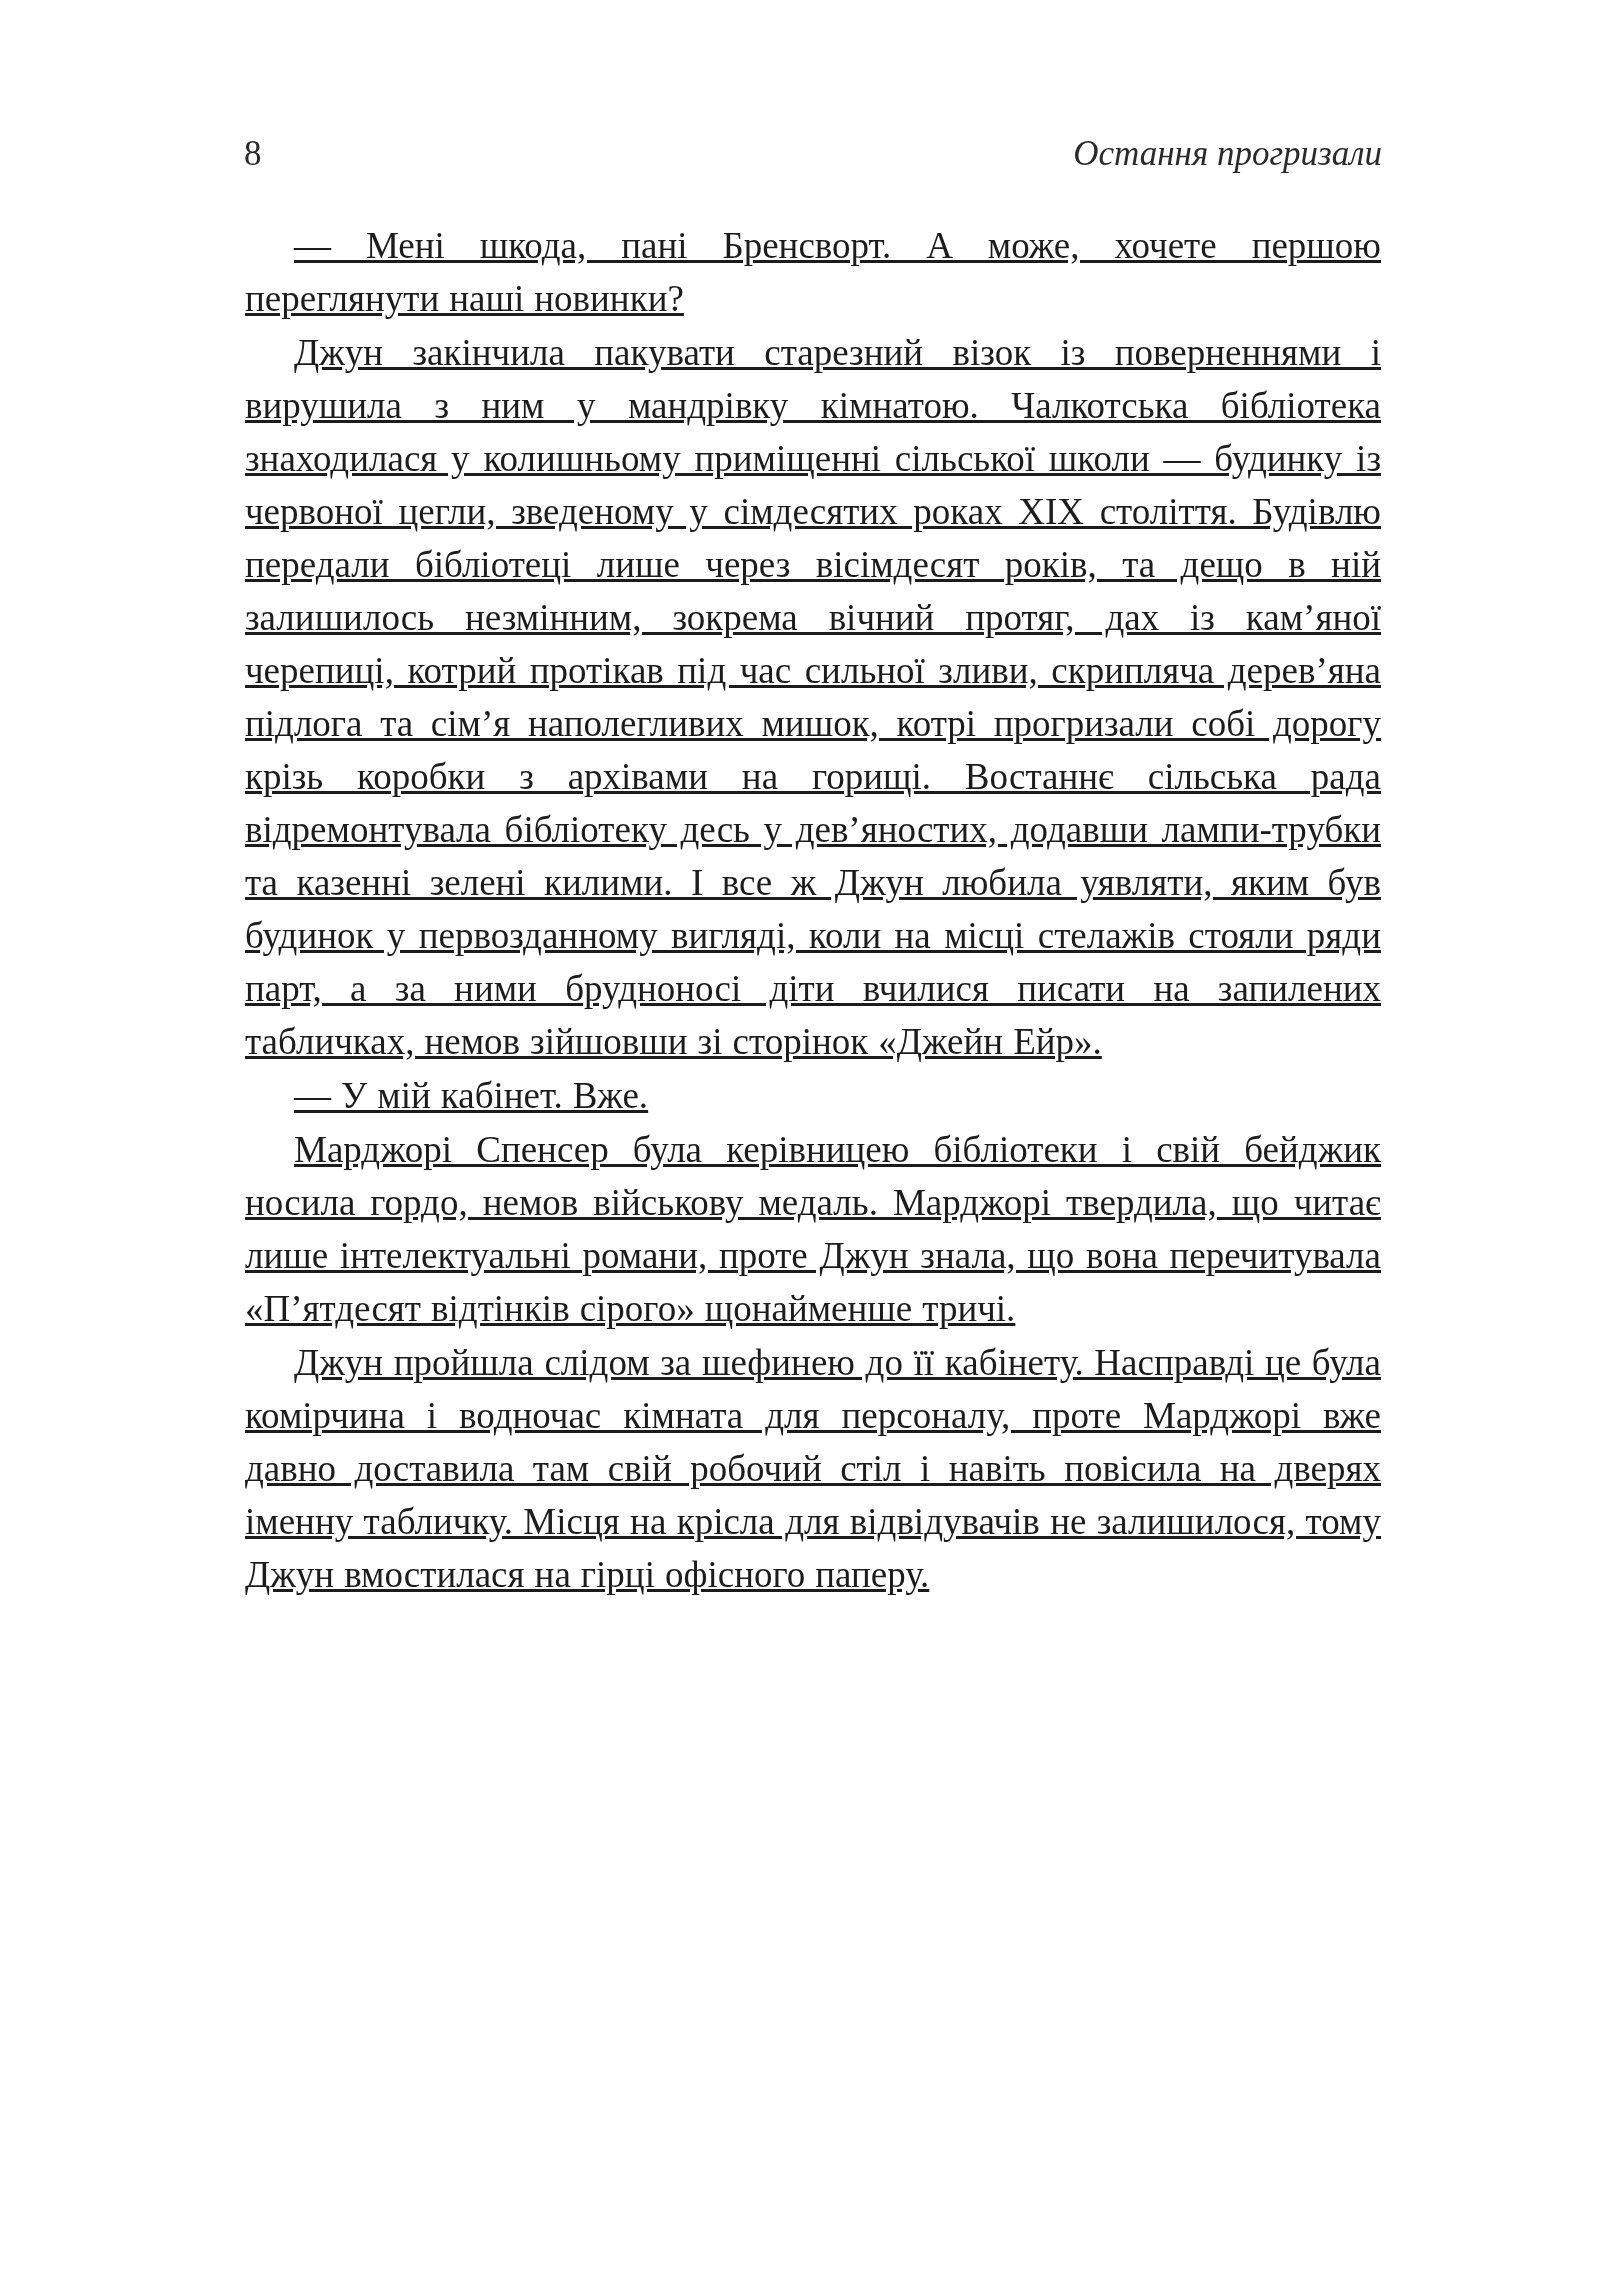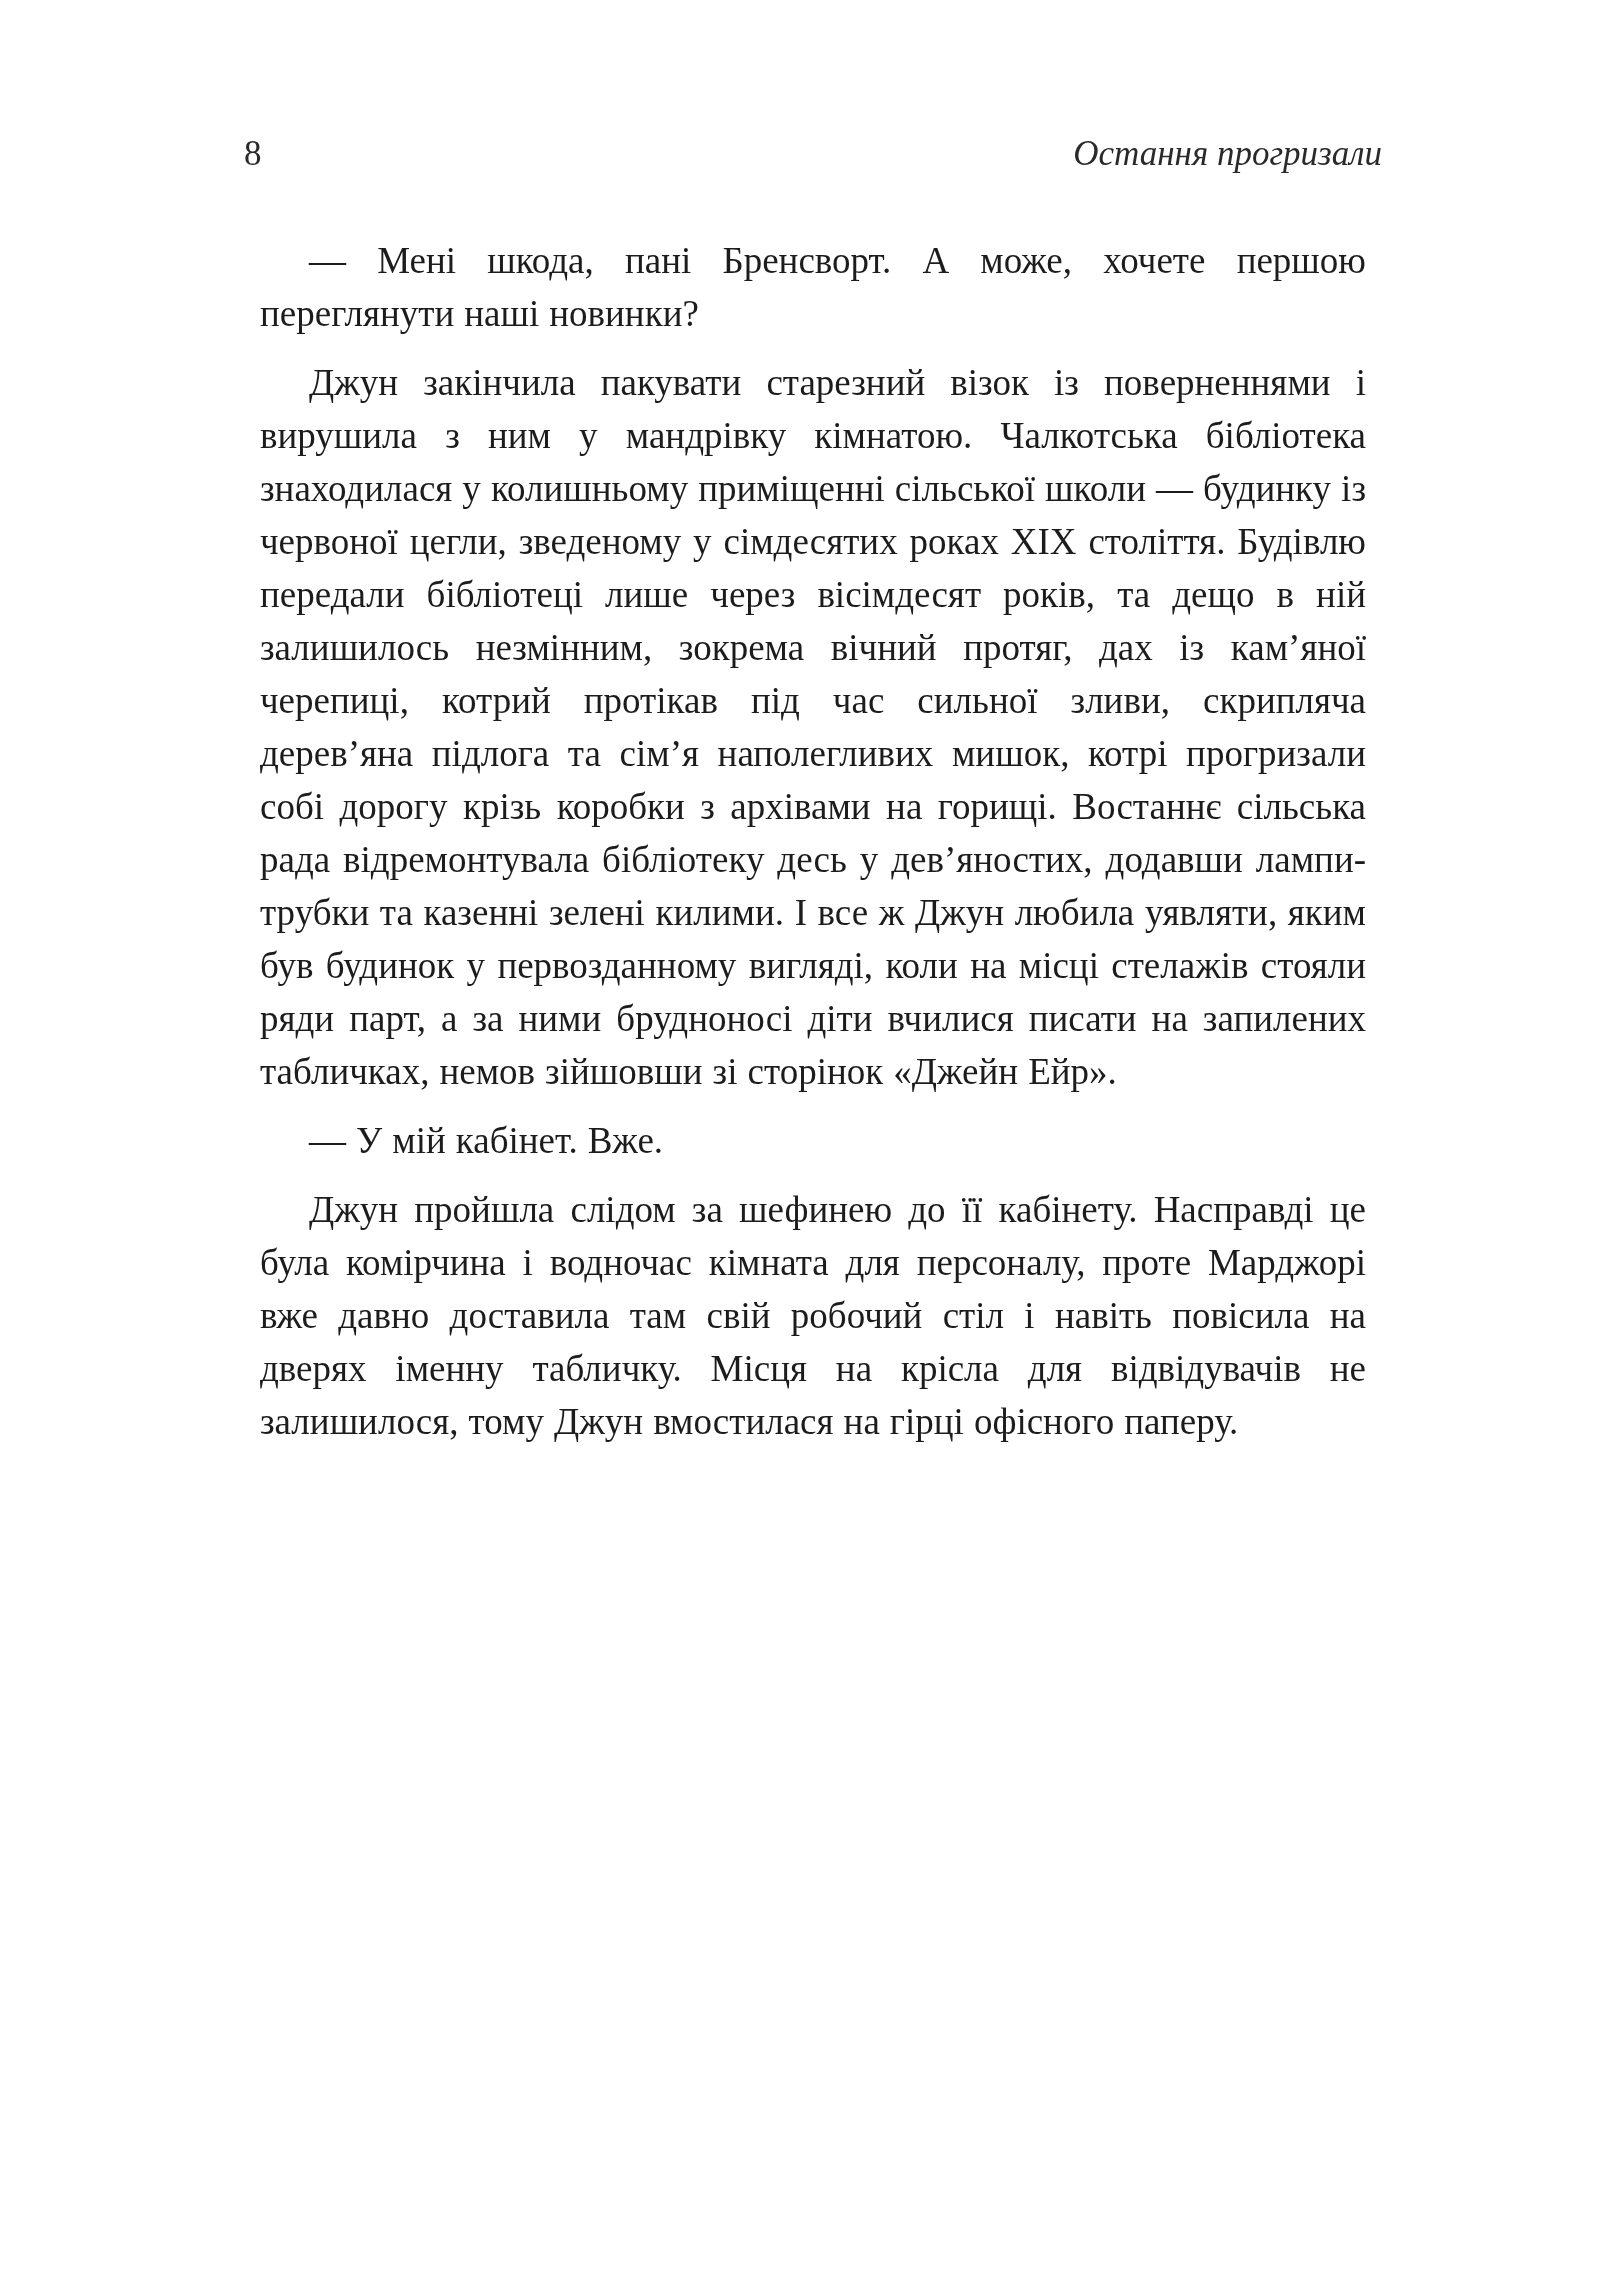--- a/index.html
+++ b/index.html
@@ -38,37 +38,39 @@
     position: absolute;
     top: 218px;
     left: 244px;
     width: 1138px;
     font-size: 37px;
     line-height: 53px;
     text-align: justify;
     color: #1c1c1c;
   }
   .body-text p {
-    margin: 16px;
+    margin: 1px;
     padding: 0;
     text-indent: 49px;
     word-spacing: 0.8px;
+    text-decoration: underline;
   }
 </style>
 </head>
 <body>
 
 <div class="book-page">
 
   <div class="page-header">
     <span class="page-number">8</span>
     <span class="running-title">Остання прогризали</span>
   </div>
 
   <div class="body-text">
     <p>— Мені шкода, пані Бренсворт. А може, хочете першою переглянути наші новинки?</p>
     <p>Джун закінчила пакувати старезний візок із поверненнями і вирушила з ним у мандрівку кімнатою. Чалкотська бібліотека знаходилася у колишньому приміщенні сільської школи — будинку із червоної цегли, зведеному у сімдесятих роках XIX століття. Будівлю передали бібліотеці лише через вісімдесят років, та дещо в ній залишилось незмінним, зокрема вічний протяг, дах із кам’яної черепиці, котрий протікав під час сильної зливи, скрипляча дерев’яна підлога та сім’я наполегливих мишок, котрі прогризали собі дорогу крізь коробки з архівами на горищі. Востаннє сільська рада відремонтувала бібліотеку десь у дев’яностих, додавши лампи-трубки та казенні зелені килими. І все ж Джун любила уявляти, яким був будинок у первозданному вигляді, коли на місці стелажів стояли ряди парт, а за ними брудноносі діти вчилися писати на запилених табличках, немов зійшовши зі сторінок «Джейн Ейр».</p>
     <p>— У мій кабінет. Вже.</p>
+    <p>Марджорі Спенсер була керівницею бібліотеки і свій бейджик носила гордо, немов військову медаль. Марджорі твердила, що читає лише інтелектуальні романи, проте Джун знала, що вона перечитувала «П’ятдесят відтінків сірого» щонайменше тричі.</p>
     <p>Джун пройшла слідом за шефинею до її кабінету. Насправді це була комірчина і водночас кімната для персоналу, проте Марджорі вже давно доставила там свій робочий стіл і навіть повісила на дверях іменну табличку. Місця на крісла для відвідувачів не залишилося, тому Джун вмостилася на гірці офісного паперу.</p>
   </div>
 
 </div>
 
 
 </body></html>

